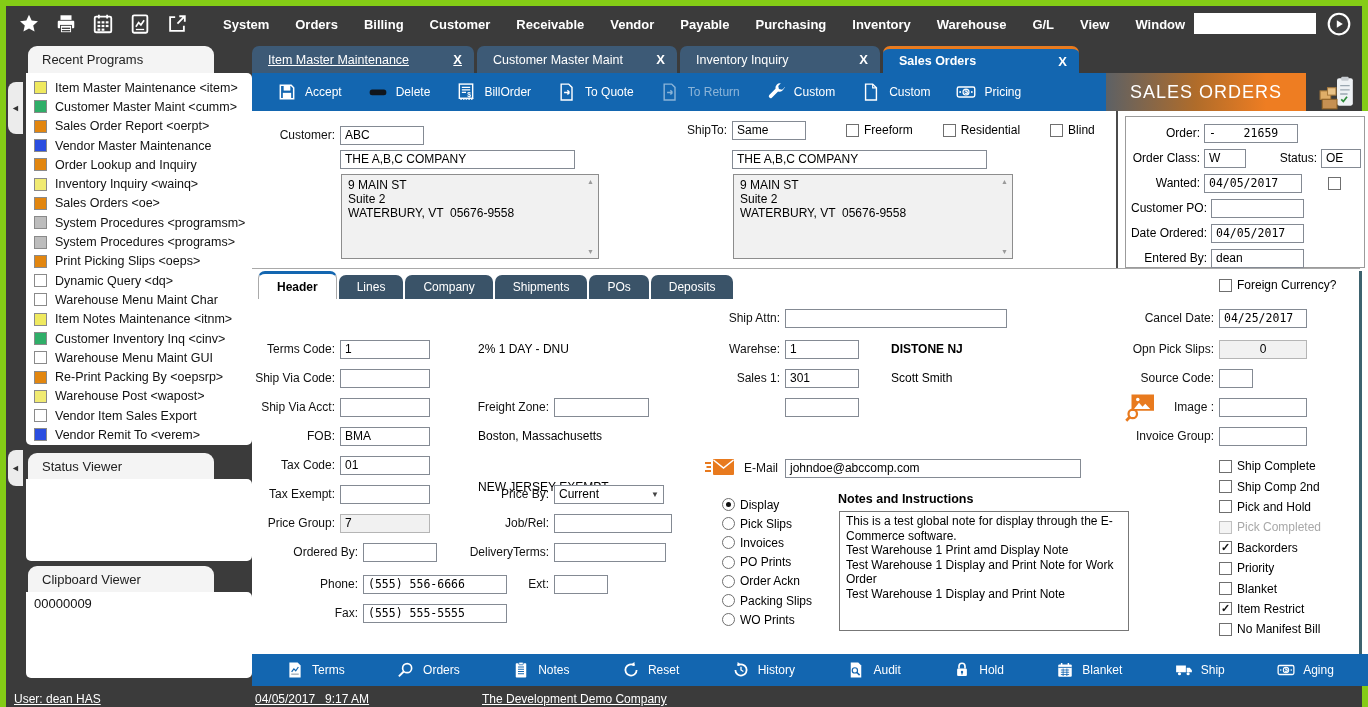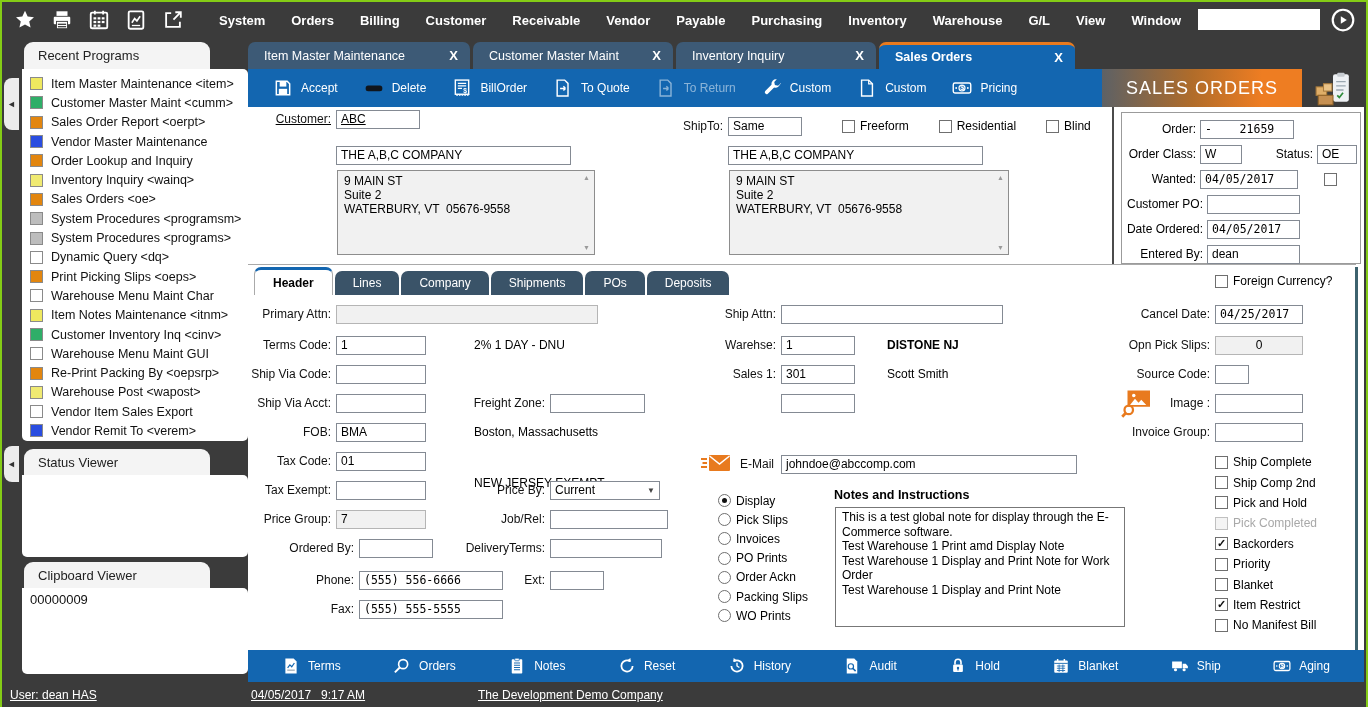--- a/index.html
+++ b/index.html
@@ -2,21 +2,21 @@
 <html><head>
 <meta charset="utf-8">
 <style>
   * { box-sizing: border-box; }
   html,body { margin:0; padding:0; }
   body {
     width:1368px; height:707px; position:relative; overflow:hidden;
     background:#3b3b3b; font-family:"Liberation Sans",sans-serif;
     -webkit-font-smoothing:antialiased;
   }
-  .window { position:absolute; inset:0; border:2px solid #84cc16; }
+  .window { position:absolute; inset:0; border:6px solid #84cc16; }
 
   
   .menubar { position:absolute; left:0; top:0; right:0; height:36px; background:#3b3b3b;
     display:flex; align-items:center; color:#fff; }
   .mb-icons { display:flex; align-items:center; gap:15px; padding-left:12px; }
   .mb-icons .icon { width:22px; height:22px; display:inline-flex; cursor:pointer; }
   .mb-items { display:flex; align-items:center; gap:0; margin-left:22px; }
   .menu-item { font-size:13px; font-weight:bold; padding:0 13px; cursor:default; }
   .mb-search { position:absolute; right:46px; top:7px; width:122px; height:21px;
     border:none; background:#fff; font-size:12px; padding:0 4px; }
@@ -32,21 +32,21 @@
   .panel-body { position:absolute; background:#fff; }
   .recent-list { padding:5px 2px 0 8px; }
   .recent-item { display:flex; align-items:center; height:19.3px; font-size:12.5px; color:#111; cursor:default; white-space:nowrap; overflow:hidden; }
   .recent-swatch { width:13px; height:13px; border:1px solid #8a8a8a; margin-right:8px; flex:none; }
   .clip-content { font-size:13px; color:#111; padding:4px 8px; }
 
   
   .doc-tabs { position:absolute; left:246px; top:40px; height:27px; display:flex; gap:3px; }
   .doc-tab { height:27px; background:#3d5a76; color:#fff; border-radius:7px 7px 0 0;
     display:flex; align-items:center; font-size:12.5px; padding:0 12px 0 16px; cursor:pointer; }
-  .doc-tab:nth-child(1){ width:222px; } .doc-tab:nth-child(2){ width:200px; }
+  .doc-tab:nth-child(1){ width:222px;text-decoration:underline; } .doc-tab:nth-child(2){ width:200px; }
   .doc-tab:nth-child(3){ width:200px; } .doc-tab:nth-child(4){ width:196px; }
   .doc-tab.active { background:#1366b0; border-top:3px solid #e87a1e; font-weight:bold; }
   .tab-close { margin-left:auto; font-weight:bold; font-size:13px; cursor:pointer; }
 
   
   .toolbar { position:absolute; left:246px; top:67px; width:854px; height:38px; background:#1366b0;
     display:flex; align-items:center; padding-left:12px; }
   .tb-btn { display:flex; align-items:center; gap:8px; color:#fff; font-size:12px; padding:0 13px; cursor:pointer; }
   .tb-btn .icon { width:20px; height:20px; display:inline-flex; }
   .tb-btn.disabled { opacity:.5; cursor:default; }
@@ -227,26 +227,26 @@
      </div>
       <div class="recent-item">
        <span class="recent-swatch" style="background:#bdbdbd;"></span>
        <span>System Procedures &lt;programsm&gt;</span>
      </div>
       <div class="recent-item">
        <span class="recent-swatch" style="background:#bdbdbd;"></span>
        <span>System Procedures &lt;programs&gt;</span>
      </div>
       <div class="recent-item">
+       <span class="recent-swatch" style="background:#e2860f;"></span>
+       <span>Print Picking Slips &lt;oeps&gt;</span>
+     </div>
+      <div class="recent-item">
        <span class="recent-swatch" style="background:#ffffff;"></span>
        <span>Dynamic Query &lt;dq&gt;</span>
-     </div>
-      <div class="recent-item">
-       <span class="recent-swatch" style="background:#e2860f;"></span>
-       <span>Print Picking Slips &lt;oeps&gt;</span>
      </div>
       <div class="recent-item">
        <span class="recent-swatch" style="background:#ffffff;"></span>
        <span>Warehouse Menu Maint Char</span>
      </div>
       <div class="recent-item">
        <span class="recent-swatch" style="background:#efe95f;"></span>
        <span>Item Notes Maintenance &lt;itnm&gt;</span>
      </div>
       <div class="recent-item">
@@ -395,21 +395,21 @@
         <path d="M21 10h9M21 14h9M21 18h7" stroke="#9aa7b0" stroke-width="1.3"></path>
         <path d="M22 23l2 2 3.5-4.5" stroke="#2e8b3a" stroke-width="1.6" fill="none"></path>
         <rect x="2" y="15" width="10" height="8" fill="#dfae68" stroke="#a97b3c"></rect>
         <rect x="9" y="12" width="8" height="7" fill="#e8c288" stroke="#a97b3c"></rect>
         <rect x="4" y="23" width="14" height="9" fill="#c69052" stroke="#936529"></rect>
       </svg>
     </span>
 
   <div class="form">
 
-    <div class="frow" style="left:0; top:2px;text-decoration:underline;">
+    <div class="frow" style="left:0; top:14px;">
       <span class="flabel" style="width:88px;">Customer:</span>
       <span class="field" style="width:84px;">ABC</span>
     </div>
     <div class="frow" style="left:0; top:38px;">
       <span class="flabel" style="width:88px;"></span>
       <span class="field" style="width:235px;">THE A,B,C COMPANY</span>
     </div>
     <div class="addrbox" style="left:89px; top:63px; width:258px; height:85px;">
       <div class="addr-text">9 MAIN ST
 Suite 2
@@ -493,24 +493,20 @@
 
     <div class="detail-tabs">
         <div class="dtab active">Header</div>
         <div class="dtab">Lines</div>
         <div class="dtab">Company</div>
         <div class="dtab">Shipments</div>
         <div class="dtab">POs</div>
         <div class="dtab">Deposits</div>
       </div>
 
-    <div class="frow" style="left:0; top:197px;">
-      <span class="flabel" style="width:88px;">Primary Attn:</span>
-      <span class="field disabled" style="width:262px;"></span>
-    </div>
     <div class="frow" style="left:0; top:228px;">
       <span class="flabel" style="width:88px;">Terms Code:</span>
       <span class="field" style="width:90px;">1</span>
       <span class="fdesc" style="margin-left:48px;">2% 1 DAY - DNU</span>
     </div>
     <div class="frow" style="left:0; top:257px;">
       <span class="flabel" style="width:88px;">Ship Via Code:</span>
       <span class="field" style="width:90px;"></span>
     </div>
     <div class="frow" style="left:0; top:286px;">

